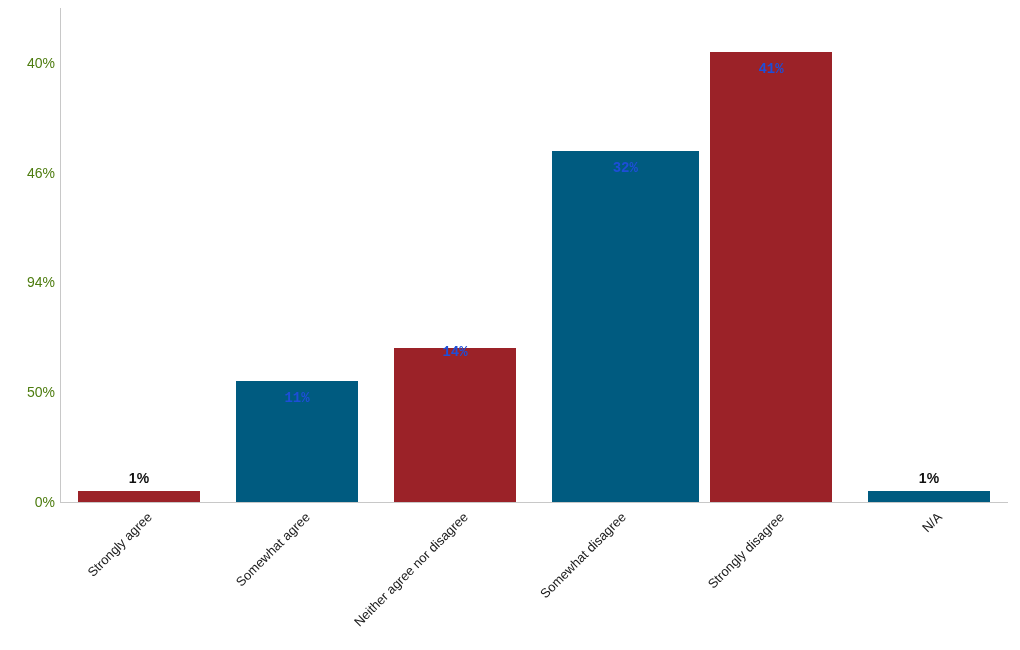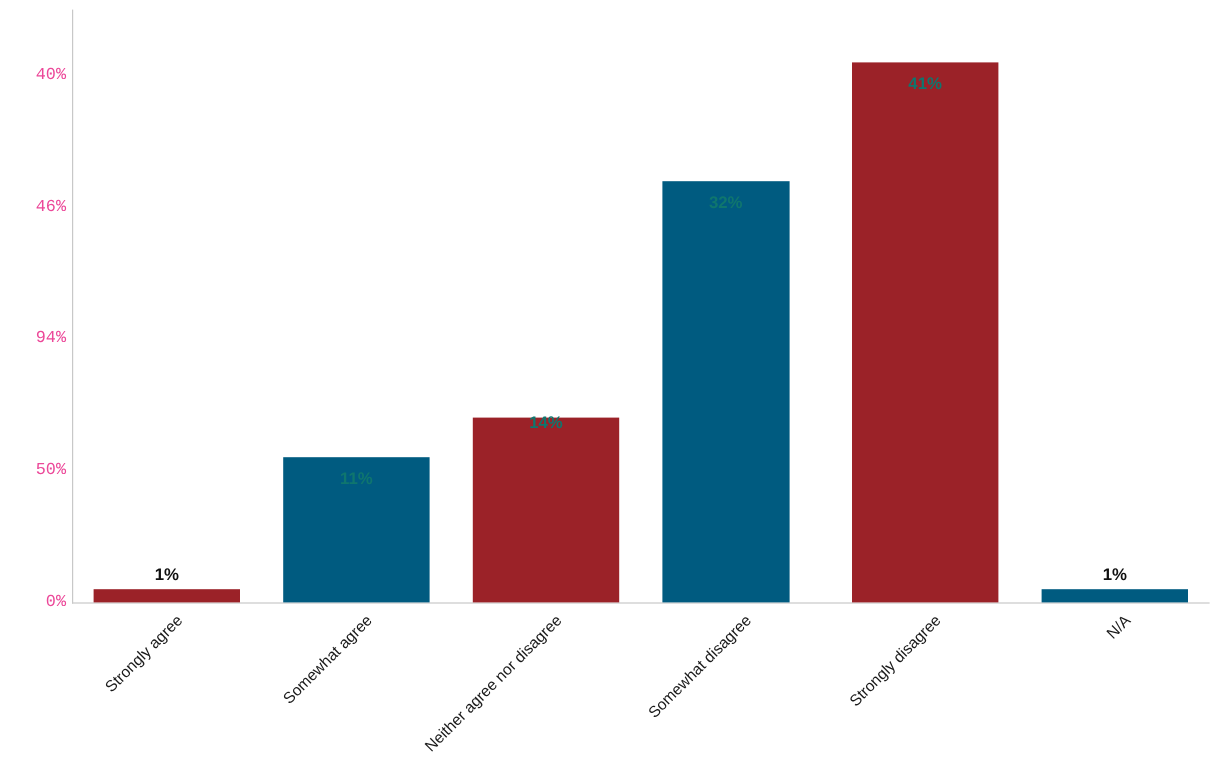--- a/index.html
+++ b/index.html
@@ -41,22 +41,22 @@
     background: #c8c8c8;
   }
 
   
   .y-tick {
     position: absolute;
     right: 0;
     width: 52px;
     text-align: right;
     font-size: 14px;
-    color: #ec4899;
-    font-family: Liberation Mono, monospace;
+    color: #4d7c0f;
+    font-family: Liberation Sans, sans-serif;
     line-height: 1;
     transform: translateY(-50%);
     white-space: nowrap;
   }
   .y-ticks-wrap {
     position: absolute;
     left: 0;
     top: 0;
     width: 55px;
     height: 650px;
@@ -85,22 +85,23 @@
     left: 0;
     width: 100%;
     text-align: center;
     font-size: 14px;
     font-weight: bold;
     line-height: 1;
     white-space: nowrap;
     font-family: "Liberation Sans", sans-serif;
   }
   .bar-value.inside {
-    color: #0f766e;
+    color: #1d4ed8;
     top: 10px;
+    font-family: Liberation Mono, monospace;
   }
   .bar-value.outside {
     color: #111111;
     top: -20px;
   }
 
   
   .x-labels-layer {
     position: absolute;
     left: 0;
@@ -143,21 +144,21 @@
         <div class="bar-value outside">1%</div>
       </div>
       <div class="bar-group" style="left: 235.775px; width: 122.45px; height: 120.756px; border-radius: 17px;">
         <div class="bar" style="height: 120.756px; background: rgb(0, 91, 128);"></div>
         <div class="bar-value inside">11%</div>
       </div>
       <div class="bar-group" style="left: 393.775px; width: 122.45px; height: 167px;">
         <div class="bar" style="height: 153.689px; background: rgb(155, 34, 40);"></div>
         <div class="bar-value inside">14%</div>
       </div>
-      <div class="bar-group" style="left: 551.775px; width: 106px; height: 351.289px;">
+      <div class="bar-group" style="left: 551.775px; width: 147px; height: 351.289px;">
         <div class="bar" style="height: 351.289px; background: rgb(0, 91, 128);"></div>
         <div class="bar-value inside">32%</div>
       </div>
       <div class="bar-group" style="left: 709.775px; width: 122.45px; height: 450.089px;">
         <div class="bar" style="height: 450.089px; background: rgb(155, 34, 40);"></div>
         <div class="bar-value inside">41%</div>
       </div>
       <div class="bar-group" style="left: 867.775px; width: 122.45px; height: 10.9778px;">
         <div class="bar" style="height: 10.9778px; background: rgb(0, 91, 128);"></div>
         <div class="bar-value outside">1%</div>

